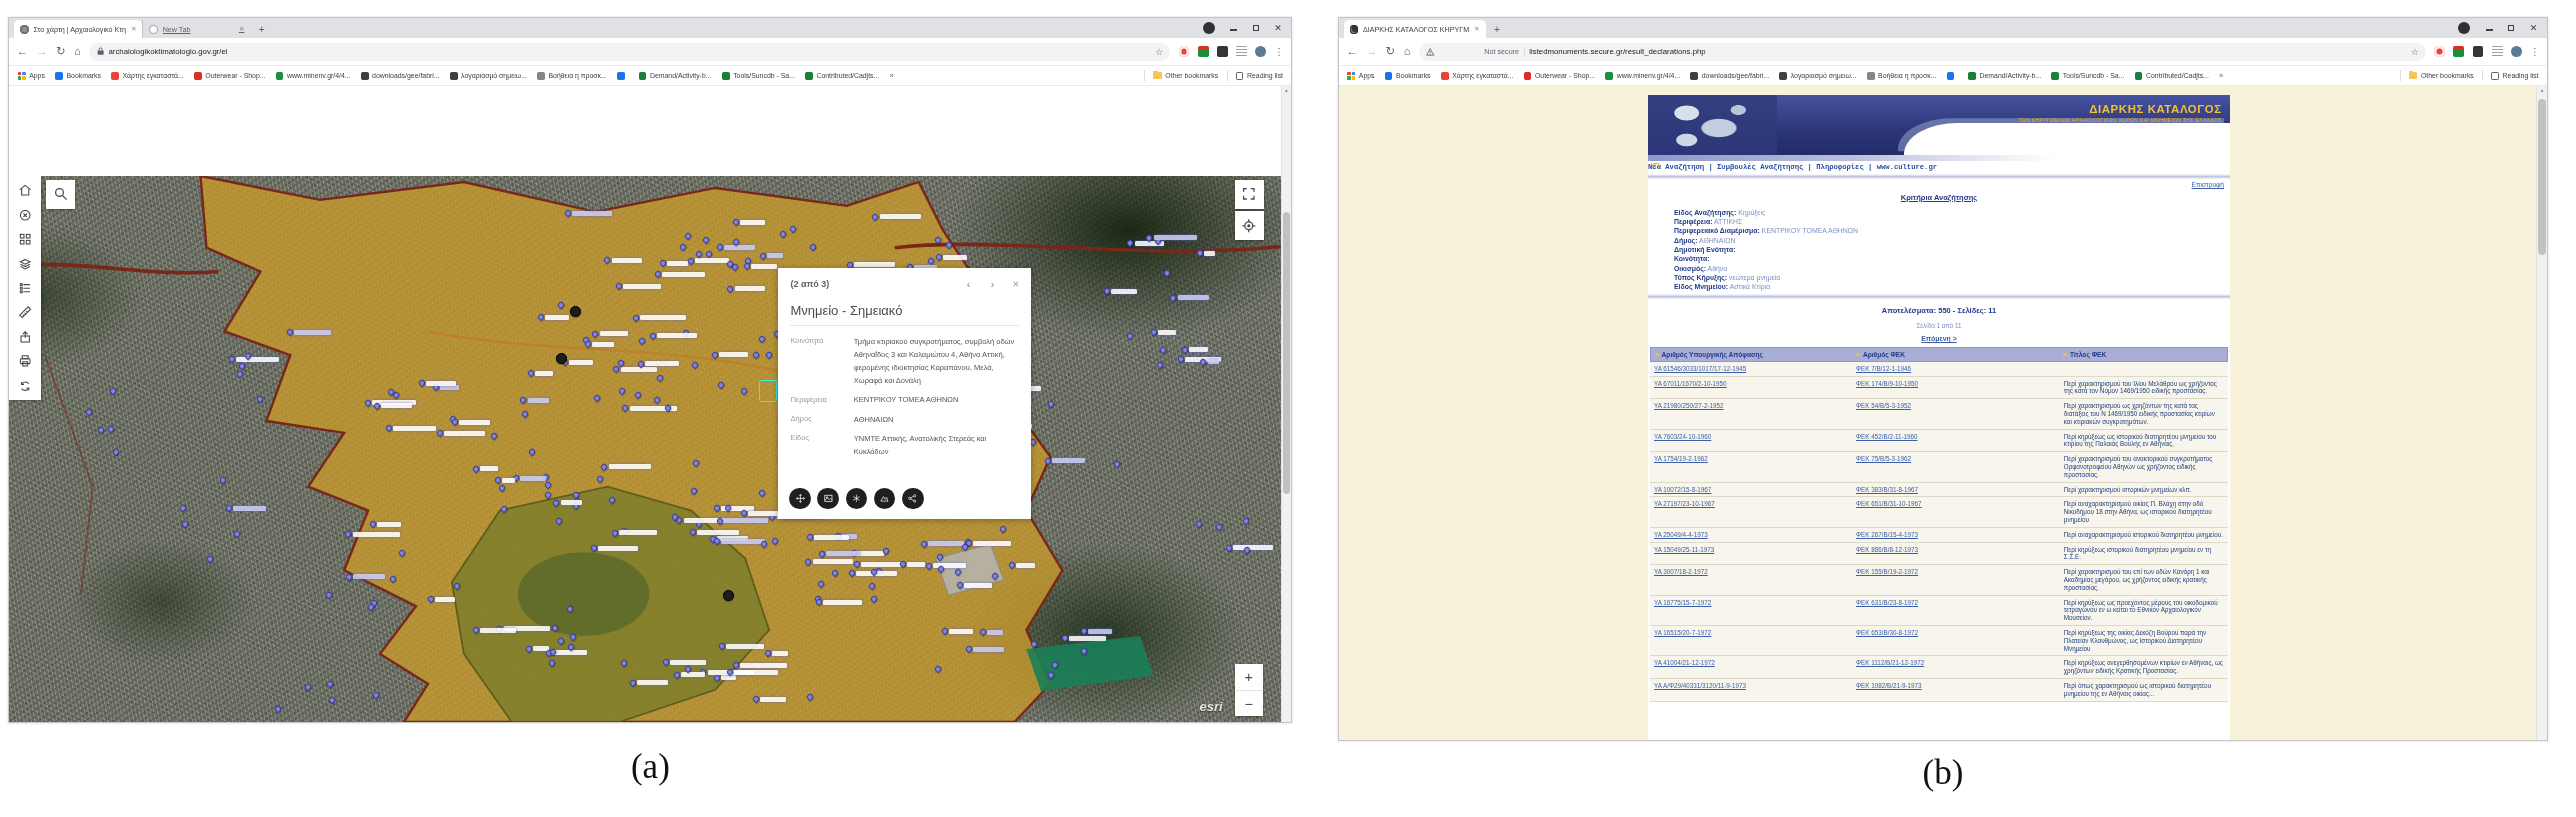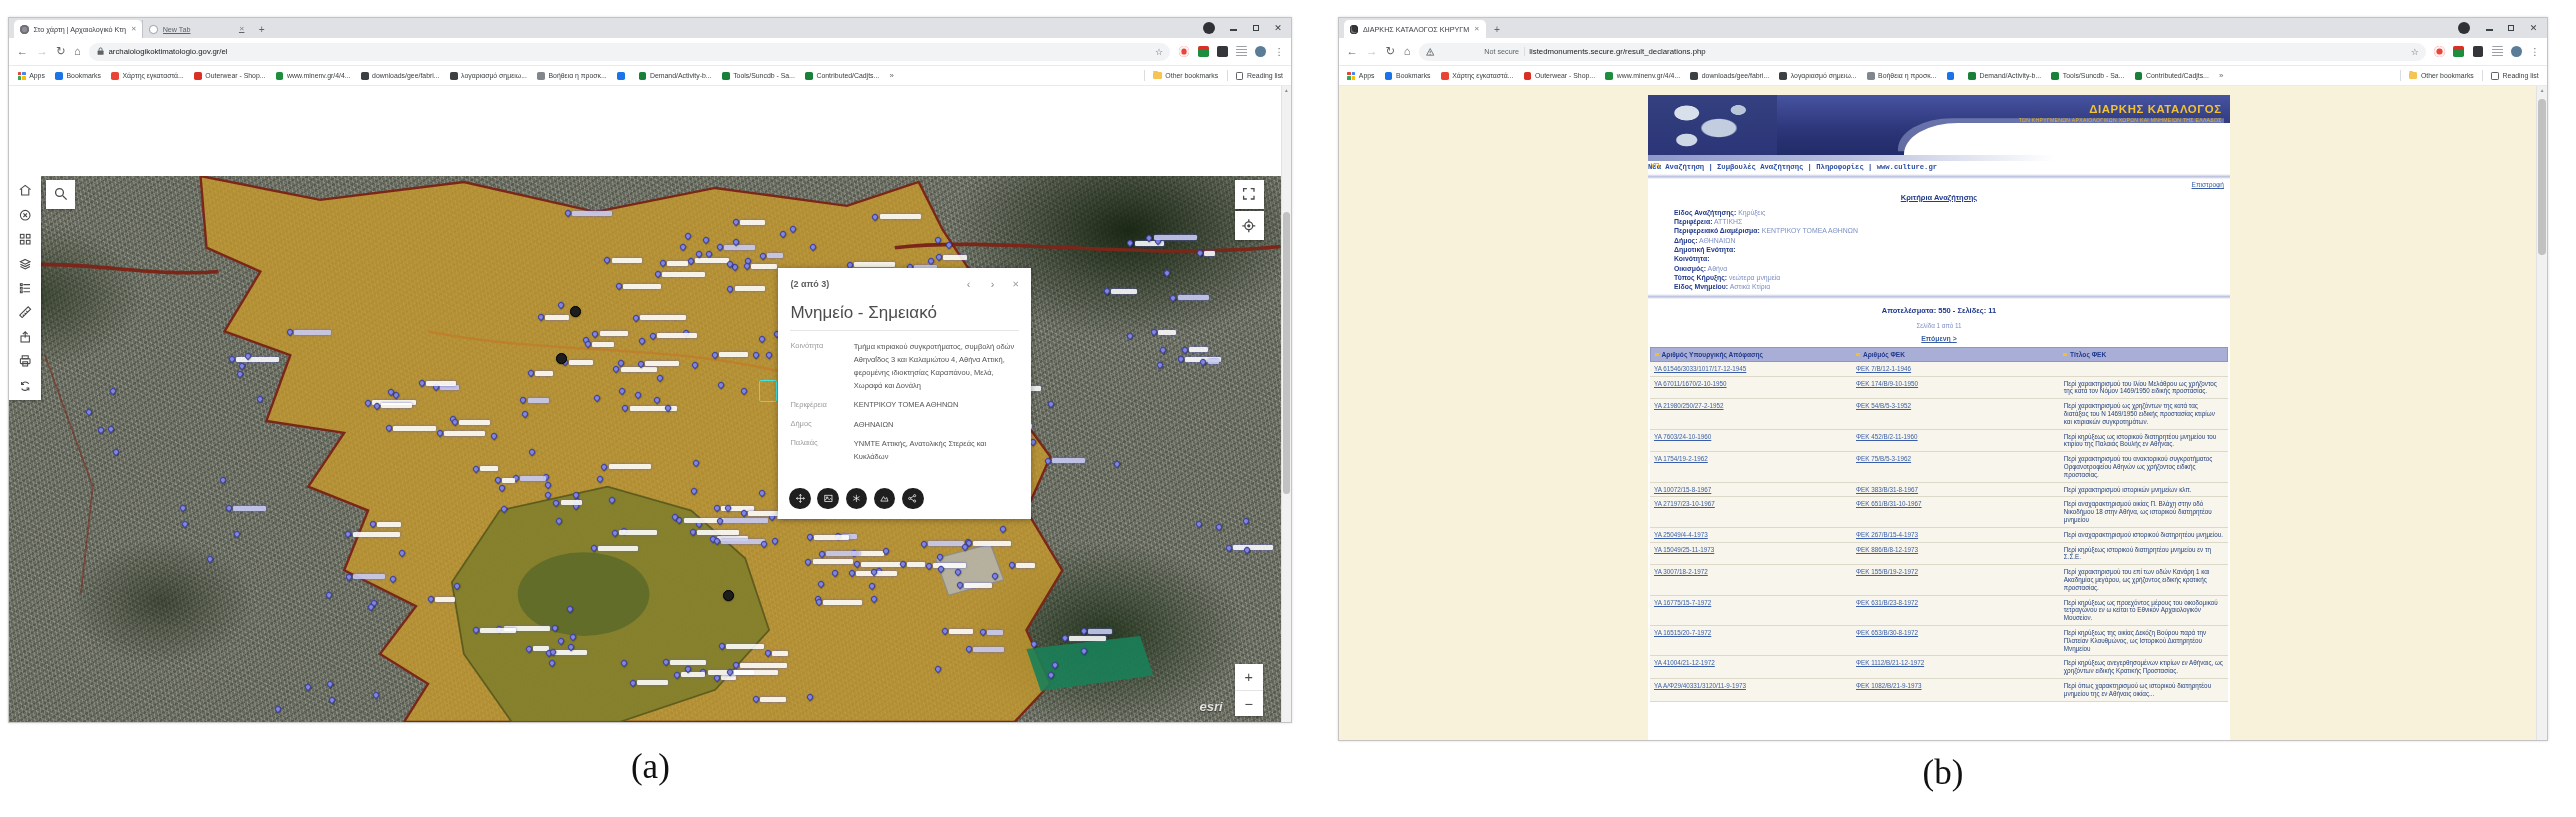--- a/index.html
+++ b/index.html
@@ -102,21 +102,21 @@
   #locate-btn{right:17px;top:35px;}
   .zoomctl{position:absolute;right:18px;bottom:6px;width:27.6px;background:#fff;box-shadow:0 0.6px 2.4px rgba(0,0,0,.35);}
   .zbtn{height:26px;display:flex;align-items:center;justify-content:center;font-size:14.4px;color:#4a4a4a;}
   .zbtn + .zbtn{border-top:0.6px solid #e4e4e4;}
   .esri{position:absolute;right:58px;bottom:8.4px;color:#f0f0ea;font-size:13px;font-weight:bold;font-style:italic;text-shadow:0 0.6px 1.8px #222;opacity:.9;}
 
   .popup{position:absolute;left:769px;top:92px;width:253px;height:251px;background:#fff;box-shadow:0 1.2px 6px rgba(0,0,0,.35);padding:9.6px 12px;z-index:5;}
   .pp-head{display:flex;align-items:center;color:#5f5f5f;font-size:9px;font-weight:bold;}
   .pp-nav{margin-left:auto;display:flex;gap:20.4px;color:#8a8a8a;font-size:10.8px;font-weight:normal;}
   .pp-x{margin-left:18px;color:#9a9a9a;font-size:8.4px;font-weight:normal;}
-  .pp-title{margin-top:13px;font-size:17px;color:#4c4c4c;}
+  .pp-title{margin-top:13px;font-size:13px;color:#4c4c4c;}
   .pp-hr{height:0.6px;background:#e6e6e6;margin:7.2px 0 9.6px;}
   .pf{display:grid;grid-template-columns:55px 1fr;gap:0 8.4px;margin-bottom:6px;}
   .pf-l{color:#9c9c9c;font-size:7.5px;padding-top:1.2px;}
   .pf-v{color:#555;font-size:7.5px;line-height:1.75;}
   .pp-actions{position:absolute;left:10.8px;bottom:9.6px;display:flex;gap:6.6px;}
   .pp-actions .act{width:21.6px;height:21.6px;border-radius:50%;background:#1f1f1f;display:flex;align-items:center;justify-content:center;}
   .pp-actions svg{stroke:#fff;fill:none;stroke-width:1.6;width:10.8px;height:10.8px;}
 
   
   .page-b{position:absolute;left:0;top:68px;right:10.8px;bottom:0;background:#f8f2da;overflow:hidden;}
@@ -817,21 +817,21 @@
                 <div class="pf-l">Περιφέρεια</div>
                 <div class="pf-v">ΚΕΝΤΡΙΚΟΥ ΤΟΜΕΑ ΑΘΗΝΩΝ</div>
               </div>
 
               <div class="pf">
                 <div class="pf-l">Δήμος</div>
                 <div class="pf-v">ΑΘΗΝΑΙΩΝ</div>
               </div>
 
               <div class="pf">
-                <div class="pf-l">Παλαιάς</div>
+                <div class="pf-l">Είδος</div>
                 <div class="pf-v">ΥΝΜΤΕ Αττικής, Ανατολικής Στερεάς και Κυκλάδων</div>
               </div>
             </div>
           <div class="pp-actions">
             <span class="act">
                 <svg viewBox="0 0 24 24">
                   <path d="M12 3 V21 M3 12 H21"></path>
                   <path d="M12 3 L9.5 6 M12 3 L14.5 6 M12 21 L9.5 18 M12 21 L14.5 18 M3 12 L6 9.5 M3 12 L6 14.5 M21 12 L18 9.5 M21 12 L18 14.5"></path>
                 </svg>
               </span>

